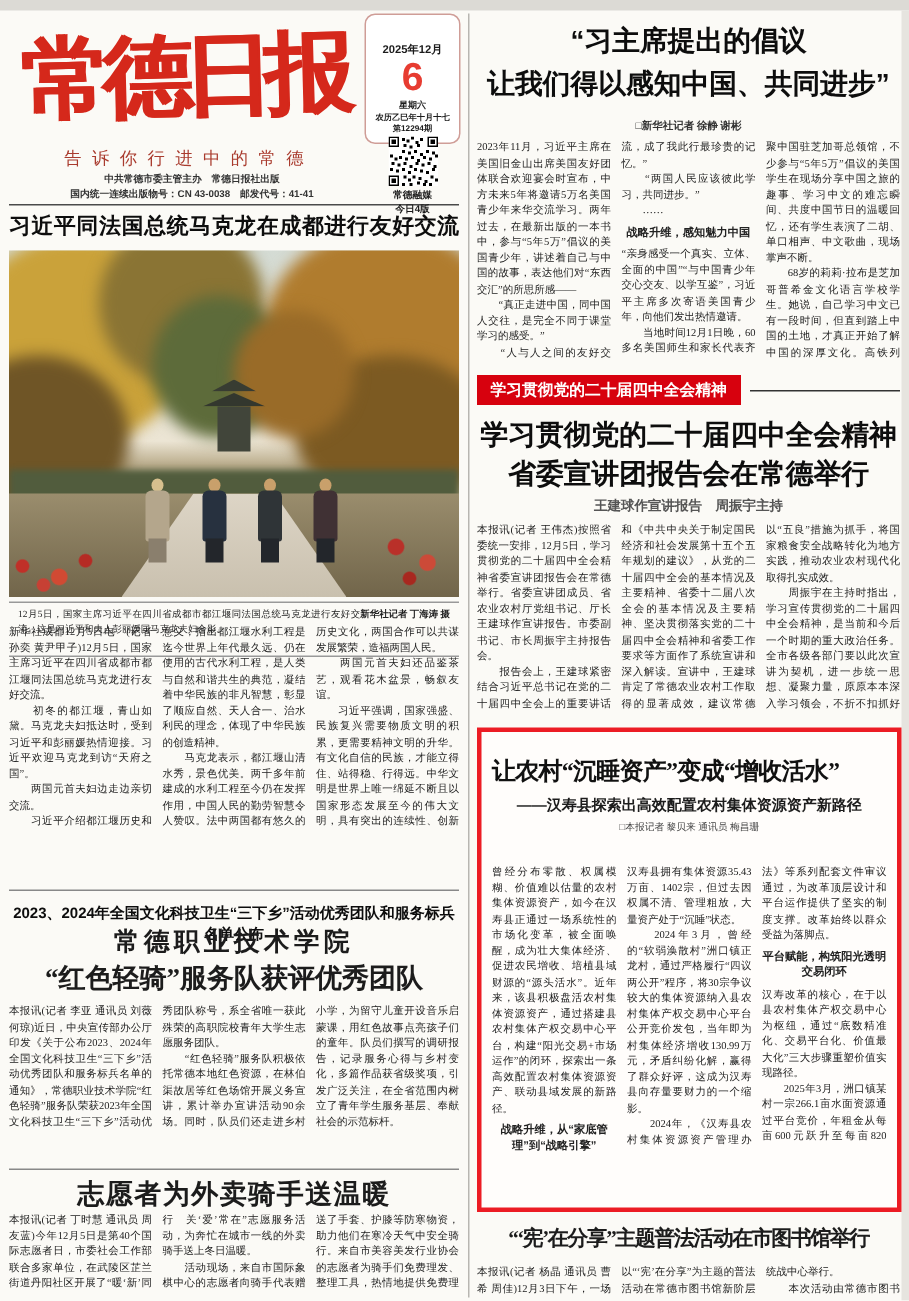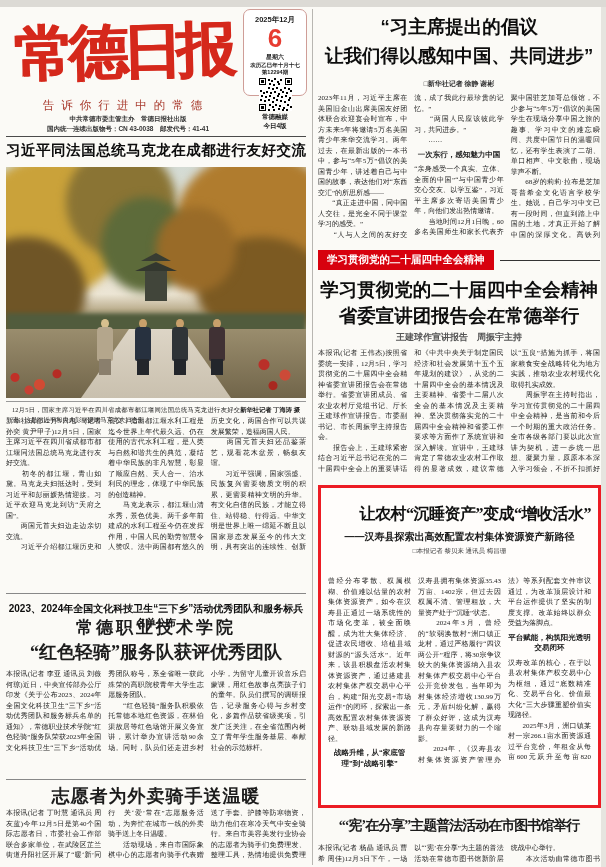--- a/index.html
+++ b/index.html
@@ -9,21 +9,21 @@
 .sans{font-family:"Liberation Sans",sans-serif}
 .top-strip{left:0;top:0;width:606px;height:7px;background:#dcdad5}
 .right-strip{left:601px;top:7px;width:5px;height:860px;background:#e6e4df}
 .vline{left:312px;top:9px;width:1px;height:856px;background:#b8b6b1}
 
 .m-title{left:4px;top:4px;width:236px;height:94px;font-family:"DejaVu Serif",serif;font-weight:bold;font-size:60px;line-height:94px;color:#d5281b;letter-spacing:-6px;text-align:center;transform:rotate(-1.5deg);text-shadow:1.5px 0 0 #d5281b}
 .m-slogan{left:36px;top:98px;width:180px;text-align:center;font-size:11.5px;font-weight:normal;color:#a93b2e;letter-spacing:7px}
 .m-pub1{left:22px;top:115px;width:212px;text-align:center;font-size:6.5px;font-weight:bold;color:#333}
 .m-pub2{left:22px;top:125px;width:212px;text-align:center;font-size:6.5px;font-weight:bold;color:#333}
 .m-rule{left:6px;top:136px;width:300px;height:1px;background:#4a4a4a}
-.datebox{left:243px;top:9px;width:64px;height:87px;border:1px solid #cf9d97;border-radius:7px;text-align:center;padding-top:5px;background:#fff}
+.datebox{left:243px;top:9px;width:64px;height:87px;border:1px solid #cf9d97;border-radius:7px;text-align:center;padding-top:18px;background:#fff}
 .db-ym{font-size:7.5px;font-weight:bold}
 .db-day{font-size:26px;line-height:27px;font-weight:bold;color:#e73c31;font-family:"Liberation Sans",sans-serif}
 .db-week{font-size:6px;font-weight:bold;margin-top:1px}
 .db-lunar{font-size:5.5px;font-weight:bold}
 .db-issue{font-size:5.5px;font-weight:bold}
 .db-qr{width:33px;height:33px;margin:2px auto;display:block}
 .db-media{font-size:6.5px;font-weight:bold}
 .db-pages{font-size:6.5px;font-weight:bold}
 
 .c3{column-count:3;column-gap:7px;text-align:justify;font-size:7px;line-height:10.5px;color:#222;overflow:hidden}
@@ -78,21 +78,21 @@
 .chipline{flex:1;height:1px;background:#333;margin-left:6px}
 .pl-chips{left:318px;top:250px;width:282px}
 .pl-chips .chip{font-size:10.5px;padding:3px 9px}
 .pl-h1{left:318px;top:277px;width:282px;text-align:center;font-size:18.5px;font-weight:900;color:#0d0d0d}
 .pl-h2{left:318px;top:303px;width:282px;text-align:center;font-size:18.5px;font-weight:700;color:#0d0d0d}
 .pl-sub{left:318px;top:331px;width:282px;text-align:center;font-size:9px;color:#555;font-weight:bold}
 .pl-body{left:318px;top:348px;width:282px;height:132px}
 .redbox{left:318px;top:485px;width:283px;height:323px;border:3px solid #ec1c24;background:#fffdfb;padding:5px 7px}
 .bx-chips{margin-top:2px}
 .bx-chips .chip{font-size:9.5px;padding:2px 7px}
-.bx-h{text-align:right;font-size:16px;font-weight:900;margin-top:11px;color:#111;letter-spacing:-0.5px}
+.bx-h{text-align:left;font-size:16px;font-weight:900;margin-top:11px;color:#111;letter-spacing:-0.5px}
 .bx-sub{text-align:center;font-size:10px;font-weight:bold;margin-top:5px;font-family:"Liberation Sans",sans-serif}
 .bx-byline{text-align:center;font-size:6.5px;color:#444;margin-top:3px}
 .bx-body{margin-top:20px;height:196px}
 .law-h{left:318px;top:817px;width:282px;text-align:center;font-size:14px;font-weight:900;letter-spacing:-1px}
 .law-body{left:318px;top:843px;width:282px;height:22px}
 </style>
 </head>
 <body>
 
 <div class="abs top-strip"></div>
@@ -253,21 +253,21 @@
 
 <div class="abs rt-h1 sans">“习主席提出的倡议</div>
 <div class="abs rt-h2 sans">让我们得以感知中国、共同进步”</div>
 <div class="abs rt-byline">□新华社记者 徐静 谢彬</div>
 <div class="abs rt-body c3">
   <span class="pre">2023年11月，习近平主席在美国旧金山出席美国友好团体联合欢迎宴会时宣布，中方未来5年将邀请5万名美国青少年来华交流学习。两年过去，在最新出版的一本书中，参与“5年5万”倡议的美国青少年，讲述着自己与中国的故事，表达他们对“东西交汇”的所思所感——
 　　“真正走进中国，同中国人交往，是完全不同于课堂学习的感受。”
 　　“人与人之间的友好交流，成了我此行最珍贵的记忆。”
 　　“两国人民应该彼此学习，共同进步。”
 　　……</span>
-  <span class="sub">一次东行，感知魅力中国</span>
+  <span class="sub">战略升维，感知魅力中国</span>
   <span class="pre">“亲身感受一个真实、立体、全面的中国”“与中国青少年交心交友、以学互鉴”，习近平主席多次寄语美国青少年，向他们发出热情邀请。
 　　当地时间12月1日晚，60多名美国师生和家长代表齐聚中国驻芝加哥总领馆，不少参与“5年5万”倡议的美国学生在现场分享中国之旅的趣事、学习中文的难忘瞬间、共度中国节日的温暖回忆，还有学生表演了二胡、单口相声、中文歌曲，现场掌声不断。
 　　68岁的莉莉·拉布是芝加哥普希金文化语言学校学生。她说，自己学习中文已有一段时间，但直到踏上中国的土地，才真正开始了解中国的深厚文化。高铁列车、移动支付、热情友好的同学和老师，让她亲身感知到当代中国的活力与魅力。
 　　“习主席提出的倡议让我们得以感知中国、爱上中国。”拉布说，她期待今后有机会去中国高校求学，更好地学习中文和中国文化。</span>
   
 </div>
 
 <div class="abs pl-chips chiprow">
   <span class="chip">学习贯彻党的二十届四中全会精神</span>
   <span class="chipline"></span>

